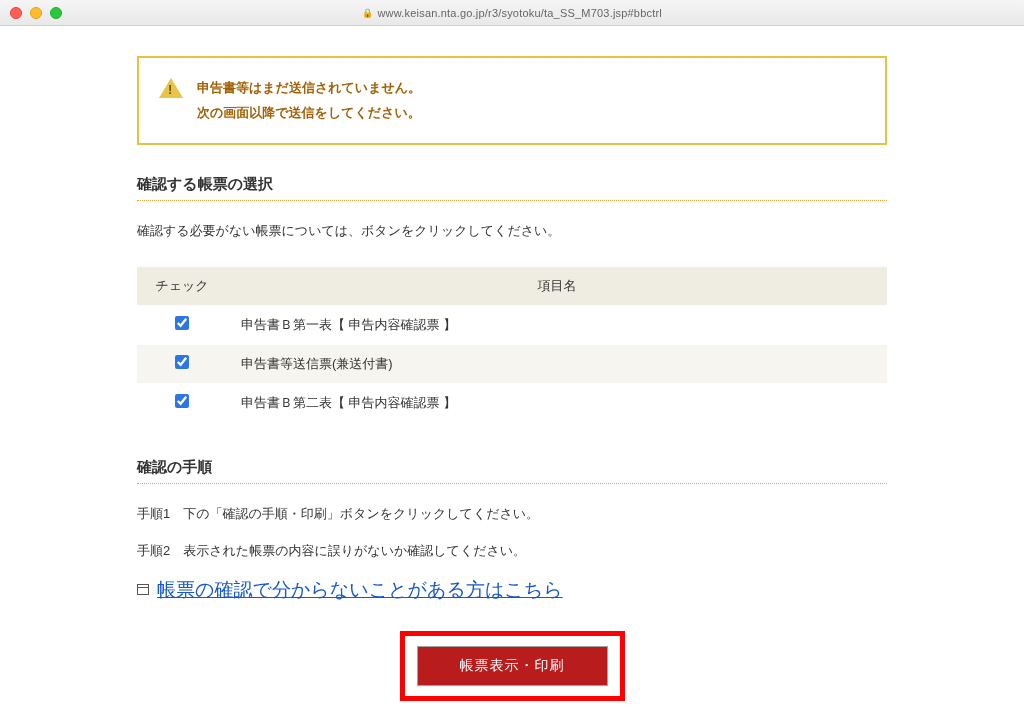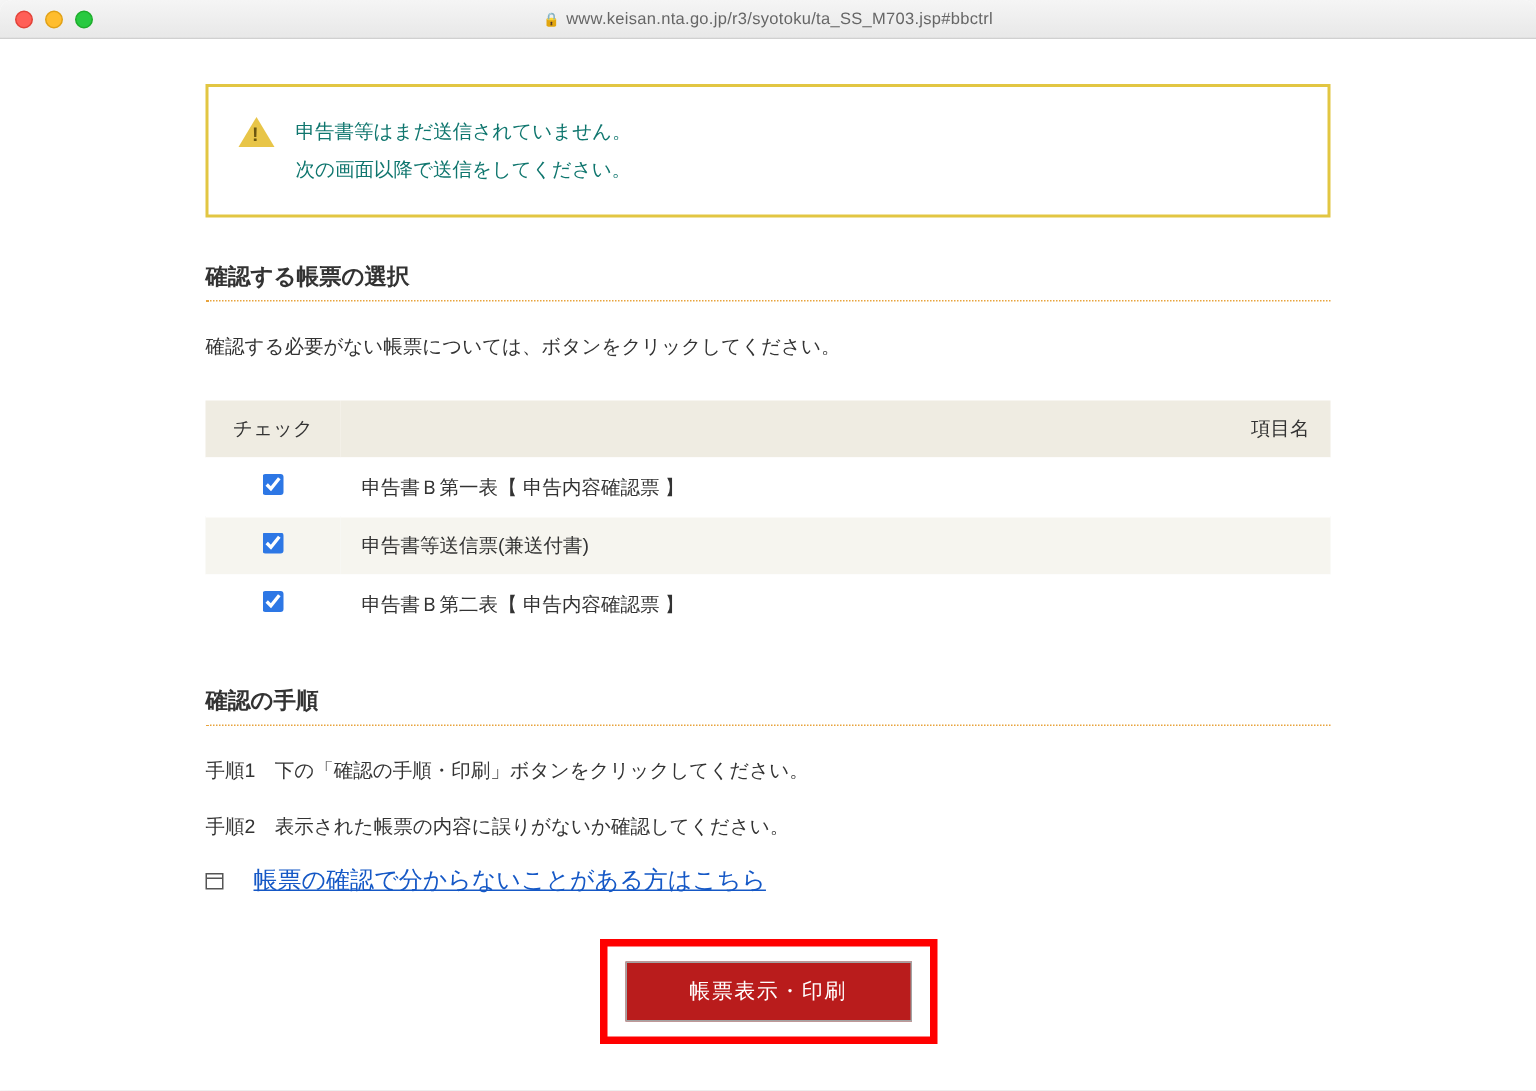--- a/index.html
+++ b/index.html
@@ -72,21 +72,21 @@
     }
     .alert .warn-icon::after {
       content:"!";
       position:absolute;
       left:-3px;
       top:4px;
       color:#6a5610;
       font-weight:bold;
       font-size:13px;
     }
-    .alert .msg { font-size:13px; color:#0f766e; line-height:1.9; }
+    .alert .msg { font-size:13px; color:#a16207; line-height:1.9;font-weight:bold; }
     .sec-title {
       font-size:15px;
       color:#333;
       font-weight:bold;
       padding-bottom:6px;
       margin-bottom:18px;
       border-bottom: 1px dotted #e8a33d;
     }
     .sec-desc {
       font-size:13px;
@@ -95,21 +95,21 @@
       line-height:1.8;
     }
     table {
       width:100%;
       border-collapse: collapse;
       margin-bottom: 36px;
       font-size:13px;
     }
     thead th {
       background:#efece2;
-      text-align:right;
+      text-align:center;
       padding: 10px 14px;
       font-weight:normal;
       color:#333;
     }
     thead th:first-child { width: 90px; text-align:center; }
     tbody td {
       padding:10px 14px;
       color:#333;
       border-top:1px solid #fff;
     }
@@ -122,22 +122,22 @@
     }
     .step-line {
       font-size:13px;
       color:#333;
       margin-bottom:14px;
       line-height:1.8;
     }
     .help-link {
       display:flex;
       align-items:center;
-      gap:20px;
-      font-size:16px;
+      gap:8px;
+      font-size:19px;
       margin-bottom:28px;
     }
     .help-link .win-icon {
       width:12px; height:11px;
       border:1.5px solid #555;
       position:relative;
     }
     .help-link .win-icon::before{
       content:"";
       position:absolute; left:0; right:0; top:2px;

